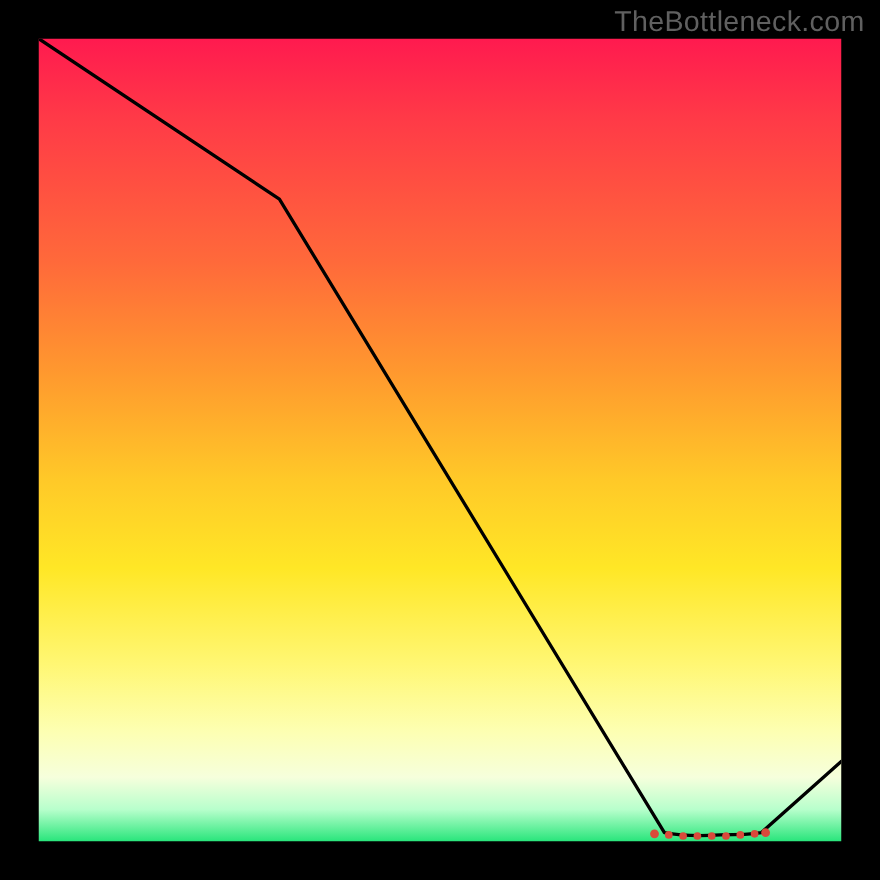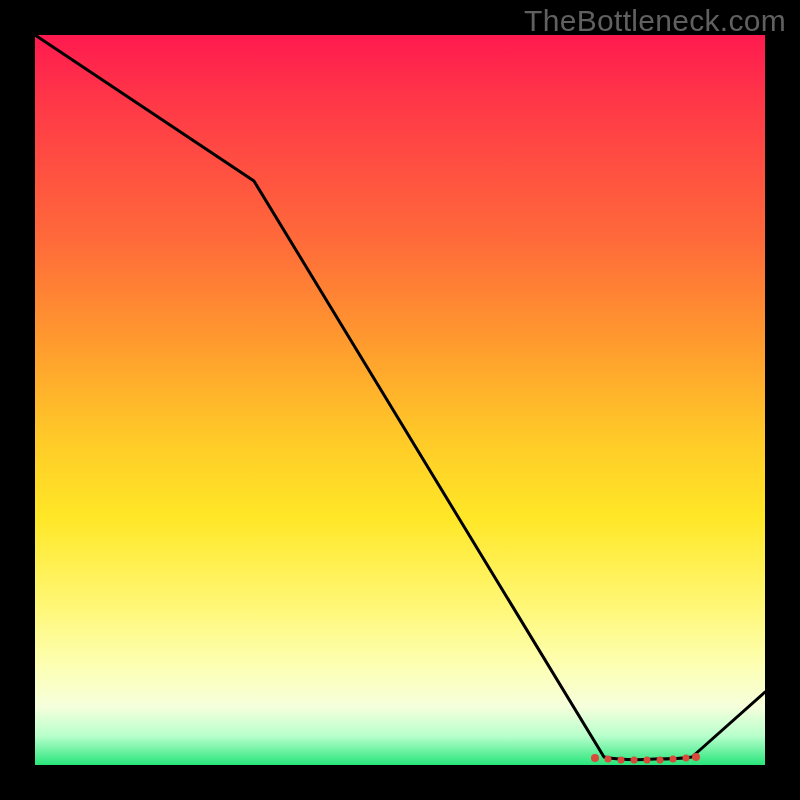--- a/index.html
+++ b/index.html
@@ -15,21 +15,21 @@
     position: relative;
     width: 800px;
     height: 800px;
     background: #000;
   }
   .watermark {
     position: absolute;
     top: 4px;
     right: 14px;
     color: #606060;
-    font-size: 30px;
+    font-size: 26px;
     font-weight: 500;
     letter-spacing: 0.3px;
   }
   .plot-area {
     position: absolute;
     left: 35px;
     top: 35px;
     width: 730px;
     height: 730px;
     overflow: hidden;

